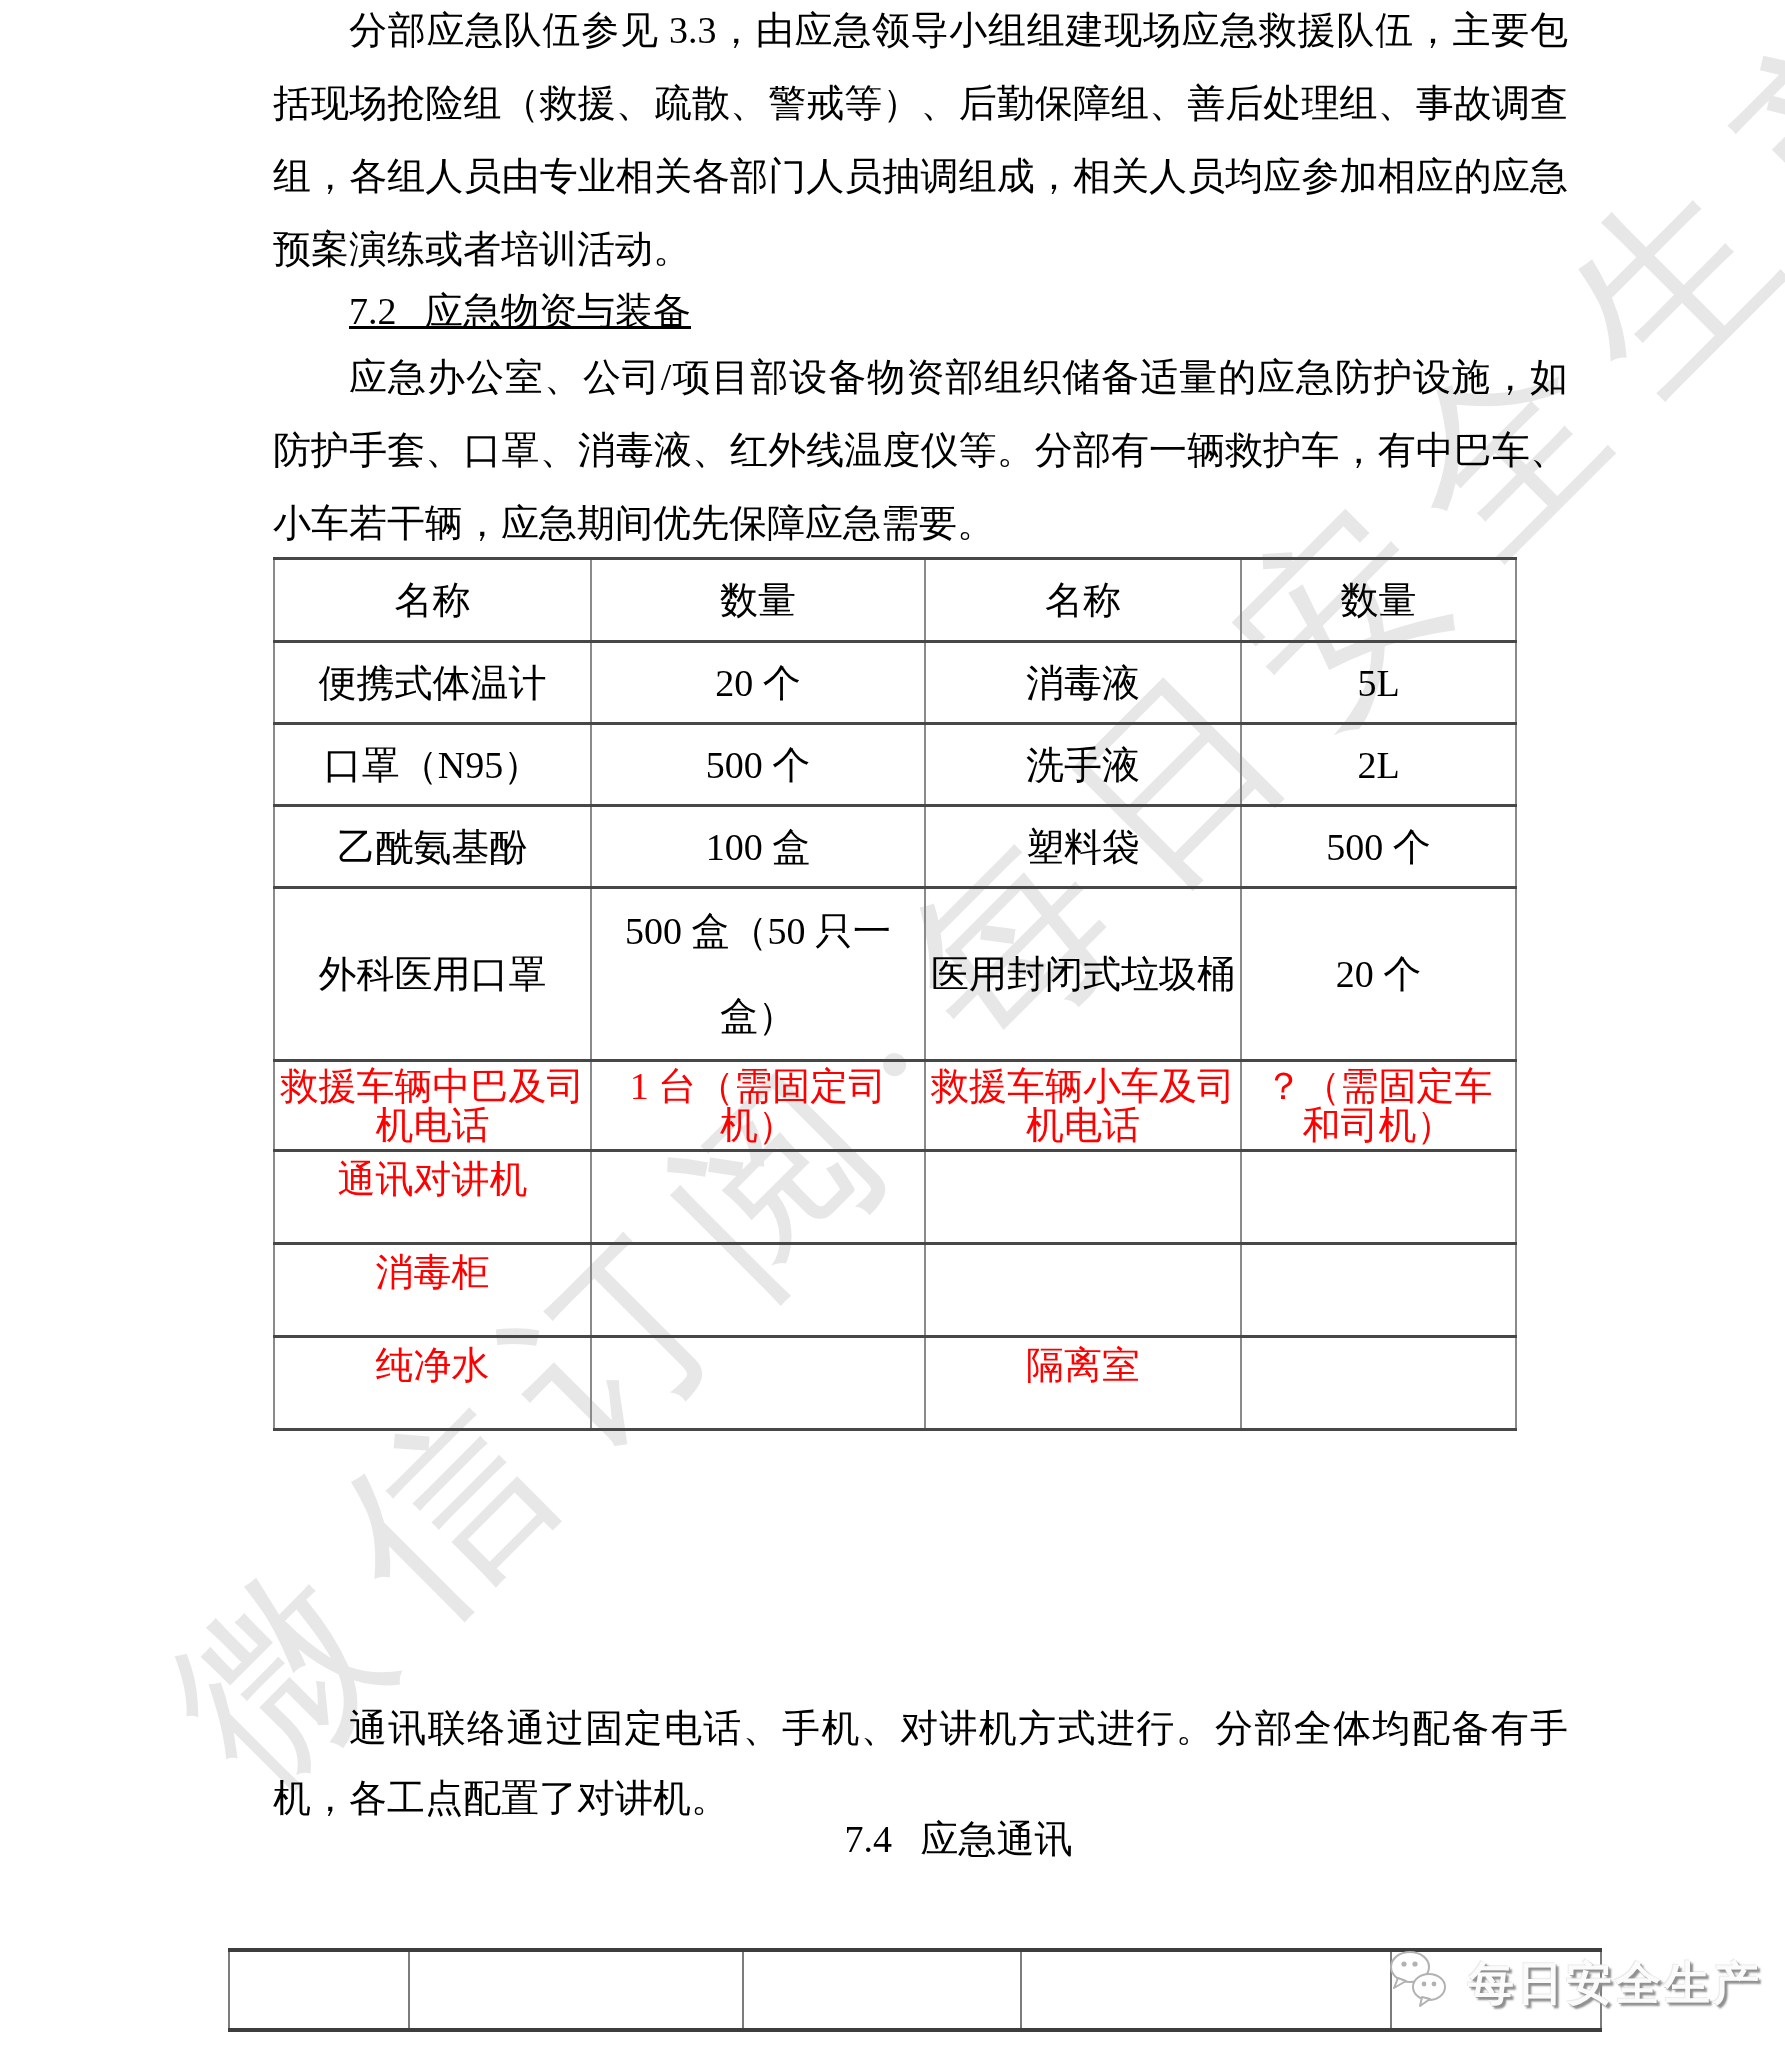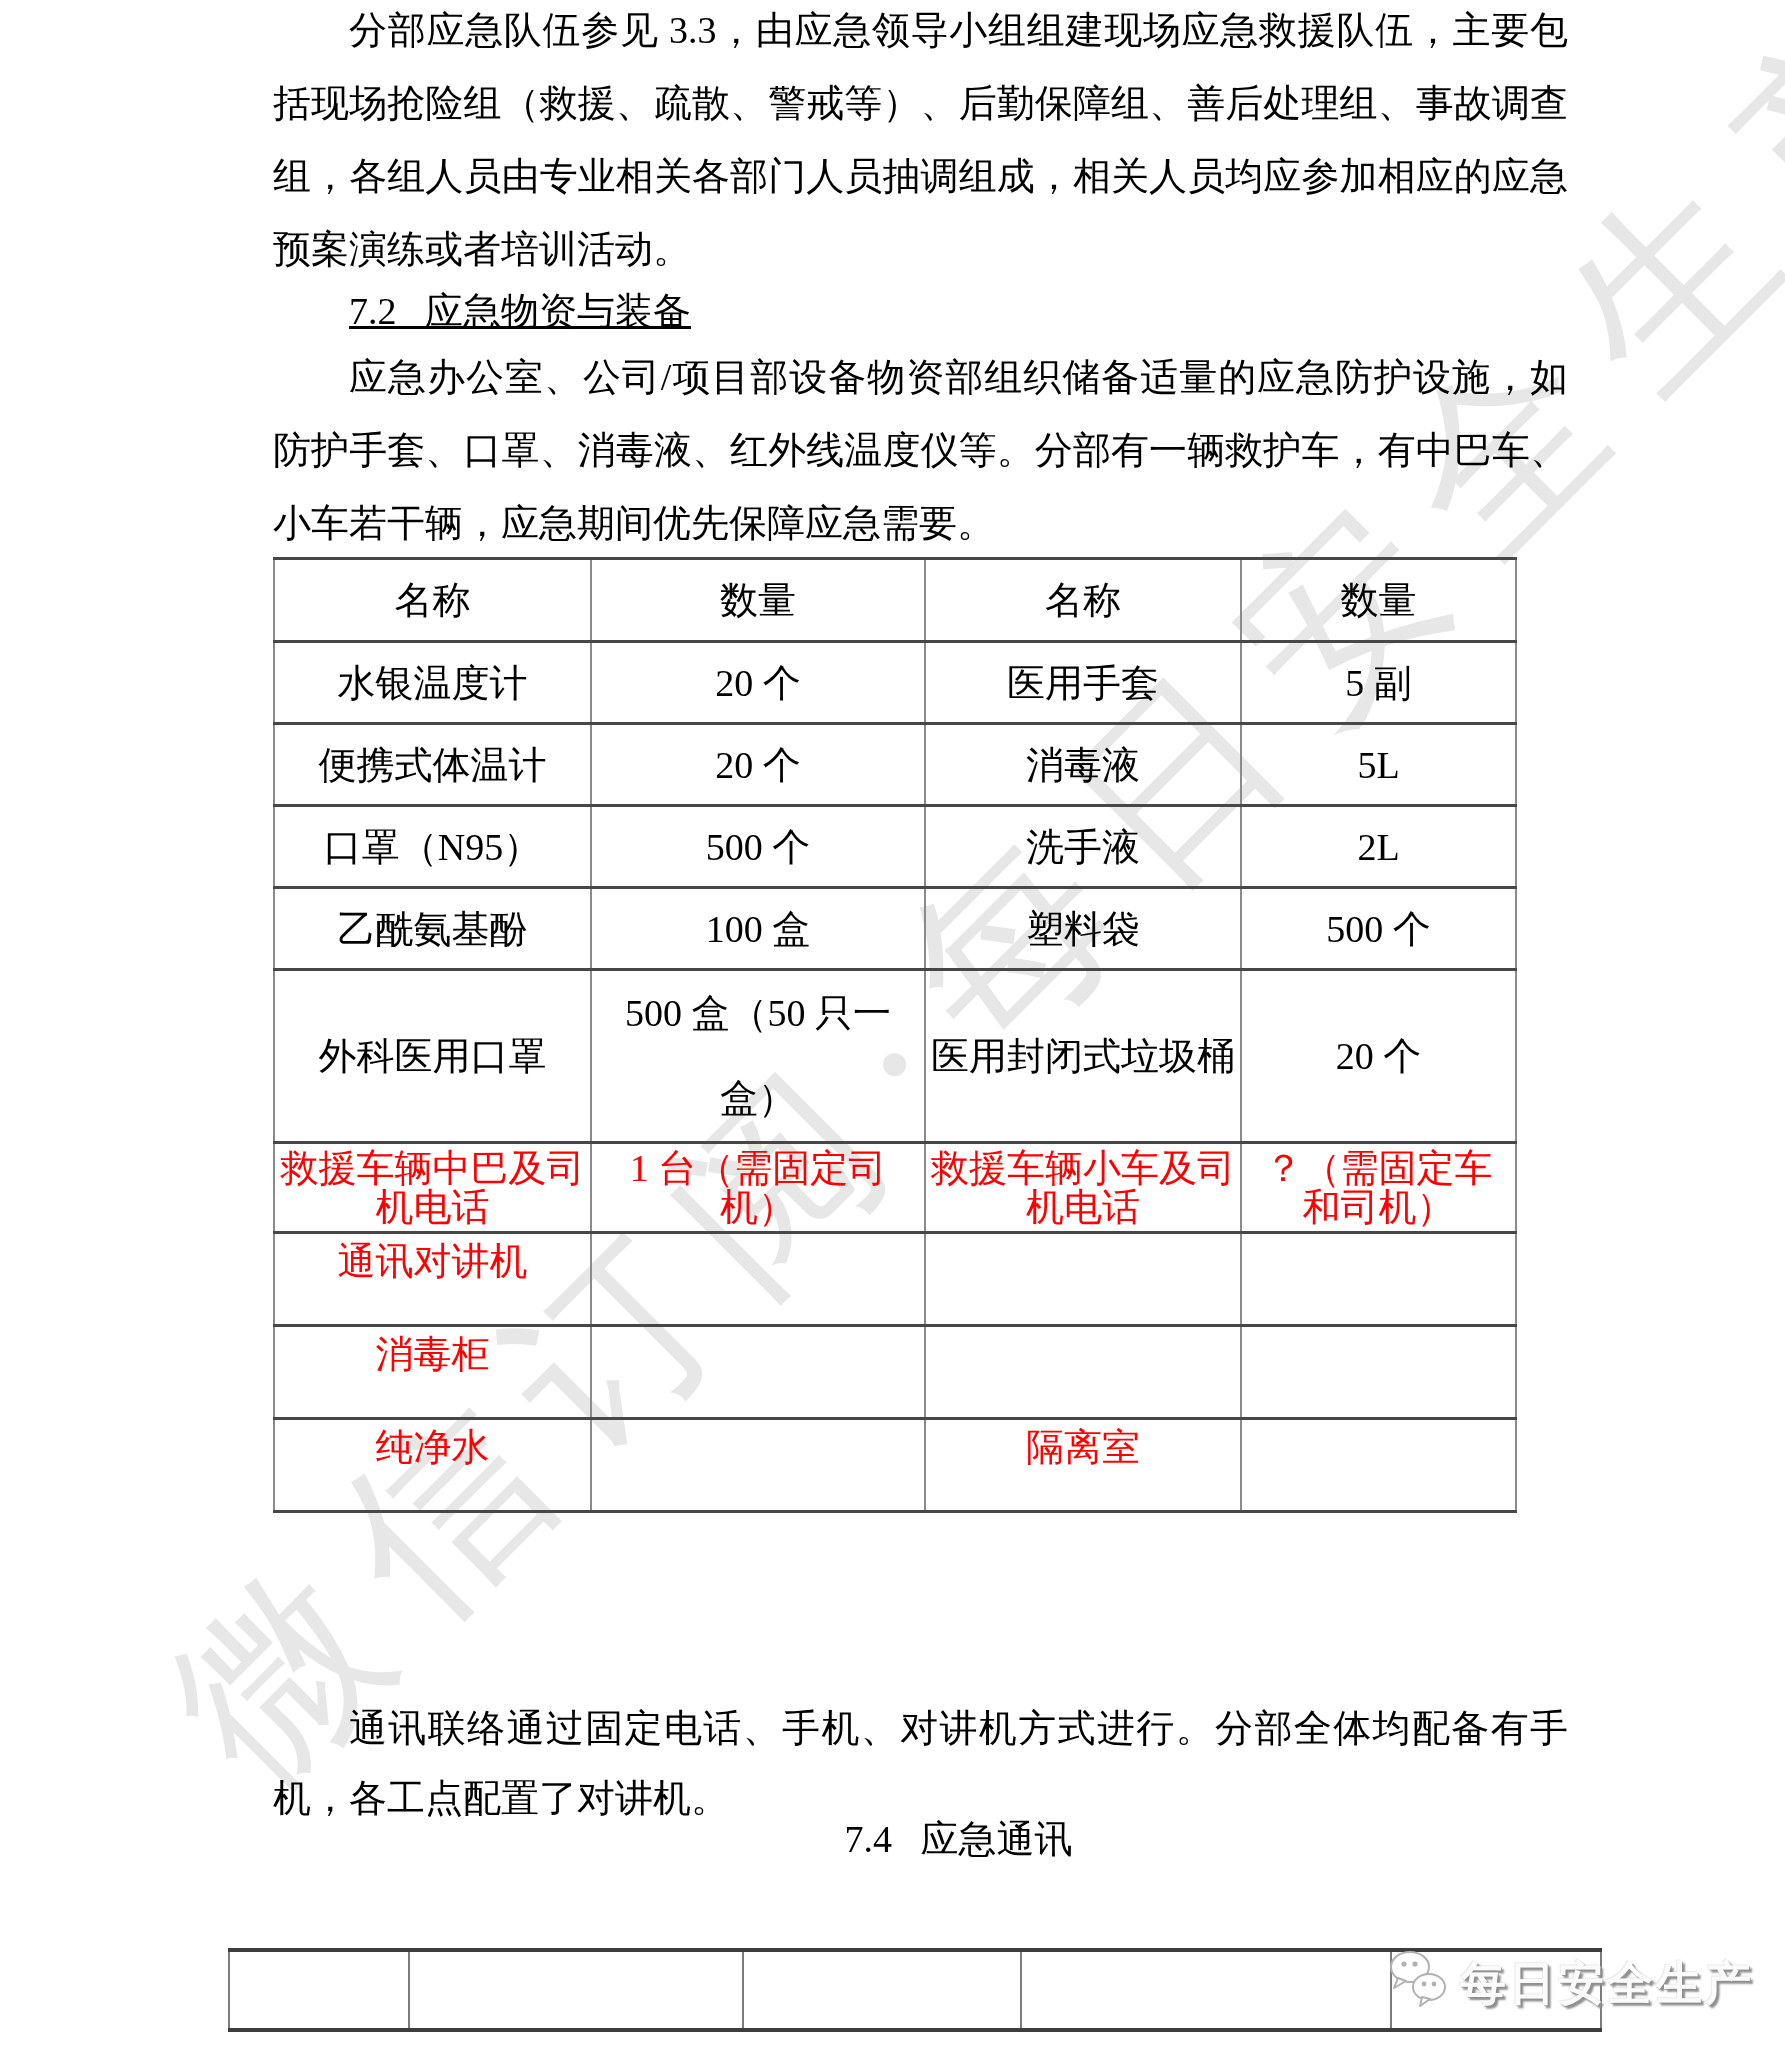--- a/index.html
+++ b/index.html
@@ -108,21 +108,21 @@
     font-family:Liberation Serif, serif;
     font-weight:bold;
     font-size:46px;
     letter-spacing:3px;
     color:#fbfbfb;
     text-shadow:
       3px 3px 2px #8f8f8f,
       1px 1px 0 #b5b5b5,
       -1px -1px 1px #e8e8e8;
     white-space:nowrap;
-    margin-left:2px;
+    margin-left:10px;
   }
 </style>
 </head>
 <body>
 
 <div id="page">
 
   <div id="watermark">微信订阅·每日安全生产</div>
 
   <div class="para" id="p1">分部应急队伍参见 3.3，由应急领导小组组建现场应急救援队伍，主要包括现场抢险组（救援、疏散、警戒等）、后勤保障组、善后处理组、事故调查组，各组人员由专业相关各部门人员抽调组成，相关人员均应参加相应的应急预案演练或者培训活动。</div>
@@ -137,26 +137,20 @@
       <col style="width:334px">
       <col style="width:316px">
       <col style="width:275px">
     </colgroup>
     <tbody id="supplies-body">
         <tr class="hd">
           <td>名称</td>
           <td>数量</td>
           <td>名称</td>
           <td>数量</td>
-        </tr>
-        <tr class="std">
-          <td>水银温度计</td>
-          <td>20 个</td>
-          <td>医用手套</td>
-          <td>5 副</td>
         </tr>
         <tr class="std">
           <td>便携式体温计</td>
           <td>20 个</td>
           <td>消毒液</td>
           <td>5L</td>
         </tr>
         <tr class="std">
           <td>口罩（N95）</td>
           <td>500 个</td>

